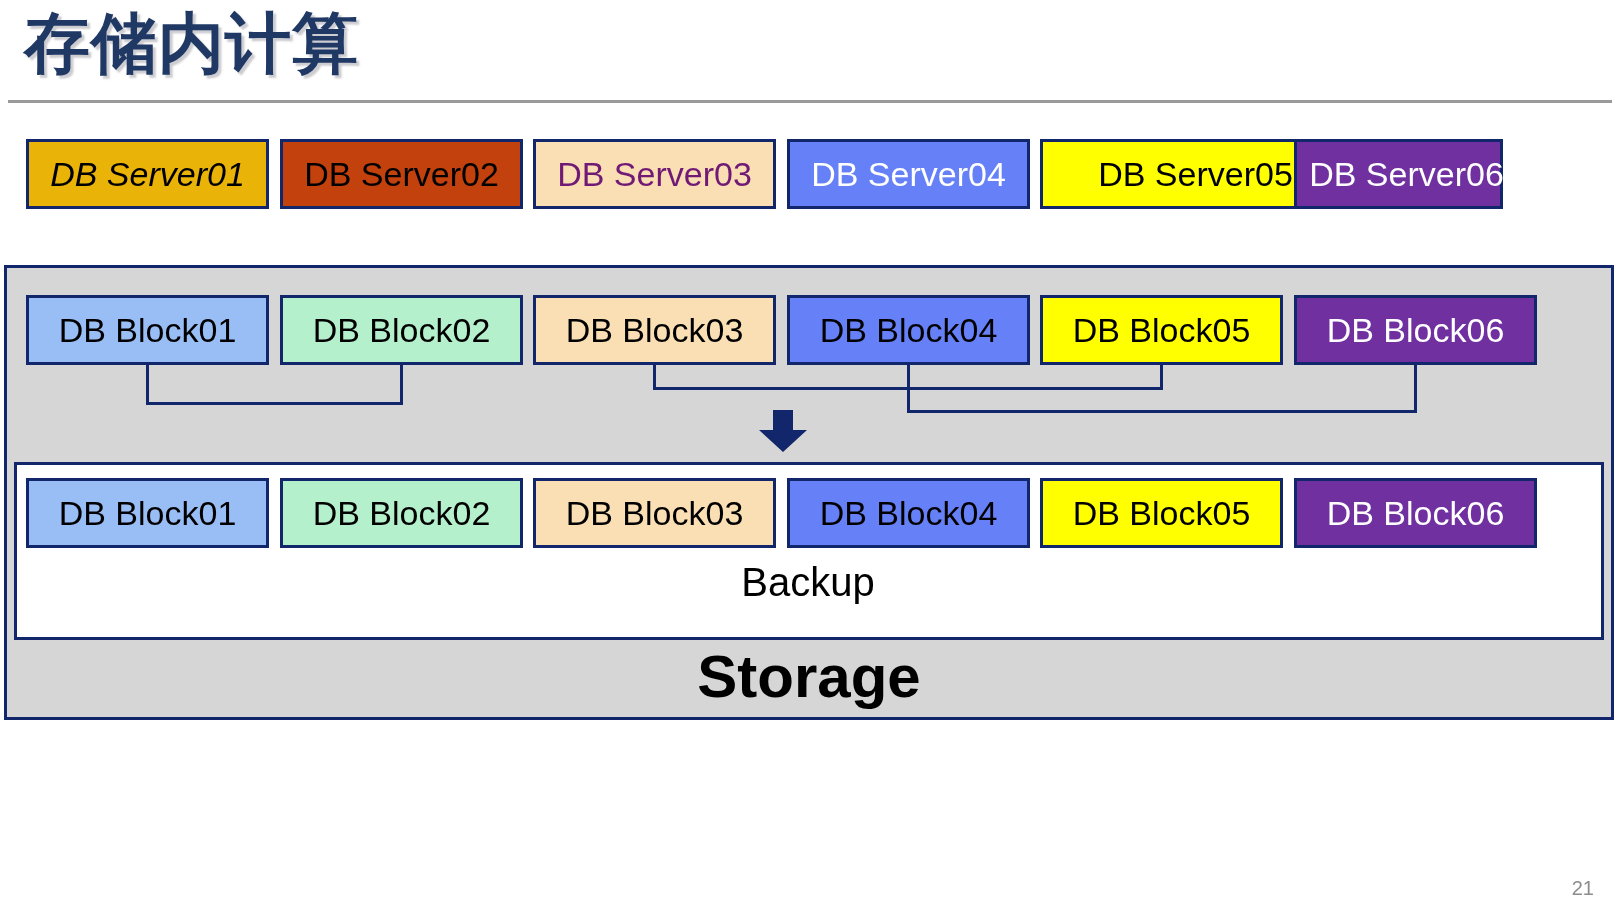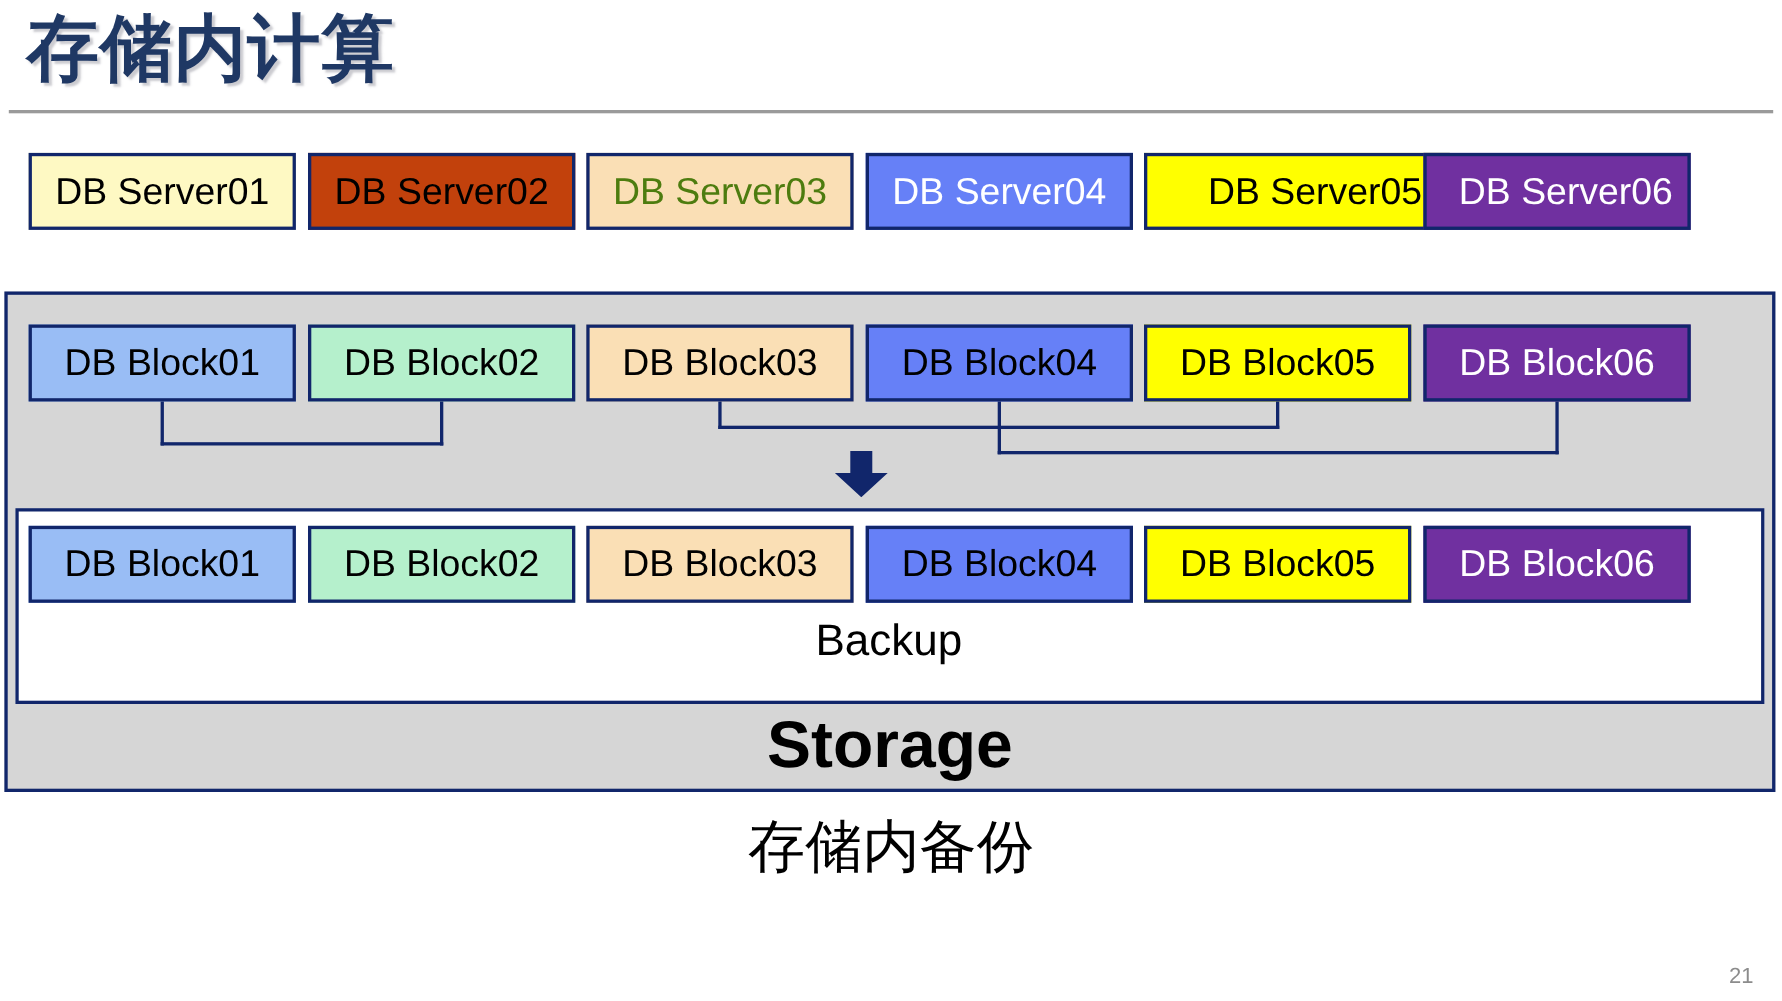--- a/index.html
+++ b/index.html
@@ -137,26 +137,26 @@
     color: #8C8C8C;
   }
 </style>
 </head>
 <body>
 
 <div id="slide-title">存储内计算</div>
 <div id="title-rule"></div>
 
 <div id="server-row">
-    <div class="node" style="left: 26px; width: 243px; background: #fef9c3; color: rgb(0, 0, 0);">DB Server01</div>
+    <div class="node" style="left: 26px; width: 243px; background: #eab308; color: rgb(0, 0, 0); font-style: italic;">DB Server01</div>
     <div class="node" style="left: 280px; width: 243px; background: #c2410c; color: rgb(0, 0, 0);">DB Server02</div>
-    <div class="node" style="left: 533px; width: 243px; background: rgb(250, 223, 181); color: #4d7c0f;">DB Server03</div>
+    <div class="node" style="left: 533px; width: 243px; background: rgb(250, 223, 181); color: #701a75;">DB Server03</div>
     <div class="node" style="left: 787px; width: 243px; background: rgb(102, 128, 247); color: #ffffff;">DB Server04</div>
     <div class="node" style="left: 1040px; width: 278px; background: rgb(255, 255, 0); color: rgb(0, 0, 0); padding-left: 33px;">DB Server05</div>
-    <div class="node" style="left: 1294px; width: 243px; background: rgb(112, 48, 160); color: rgb(255, 255, 255); padding-left: 16px;">DB Server06</div>
+    <div class="node" style="left: 1294px; width: 209px; background: rgb(112, 48, 160); color: rgb(255, 255, 255); padding-left: 16px;">DB Server06</div>
   </div>
 
 <div id="storage-box">
   <div id="storage-label">Storage</div>
 </div>
 
 <div id="block-row">
     <div class="node" style="left: 26px; width: 243px; background: rgb(153, 189, 245); color: rgb(0, 0, 0);">DB Block01</div>
     <div class="node" style="left: 280px; width: 243px; background: rgb(181, 240, 204); color: rgb(0, 0, 0);">DB Block02</div>
     <div class="node" style="left: 533px; width: 243px; background: rgb(250, 223, 181); color: rgb(0, 0, 0);">DB Block03</div>
@@ -189,15 +189,14 @@
     <div class="node" style="left: 26px; width: 243px; background: rgb(153, 189, 245); color: rgb(0, 0, 0);">DB Block01</div>
     <div class="node" style="left: 280px; width: 243px; background: rgb(181, 240, 204); color: rgb(0, 0, 0);">DB Block02</div>
     <div class="node" style="left: 533px; width: 243px; background: rgb(250, 223, 181); color: rgb(0, 0, 0);">DB Block03</div>
     <div class="node" style="left: 787px; width: 243px; background: rgb(102, 128, 247); color: rgb(0, 0, 0);">DB Block04</div>
     <div class="node" style="left: 1040px; width: 243px; background: rgb(255, 255, 0); color: rgb(0, 0, 0);">DB Block05</div>
     <div class="node" style="left: 1294px; width: 243px; background: rgb(112, 48, 160); color: rgb(255, 255, 255);">DB Block06</div>
   </div>
 <div id="backup-label">Backup</div>
 
 <div id="footer-lines">
-  <div>存储内备份</div>
 </div>
 <div id="page-number">21</div>
 
 </body></html>

